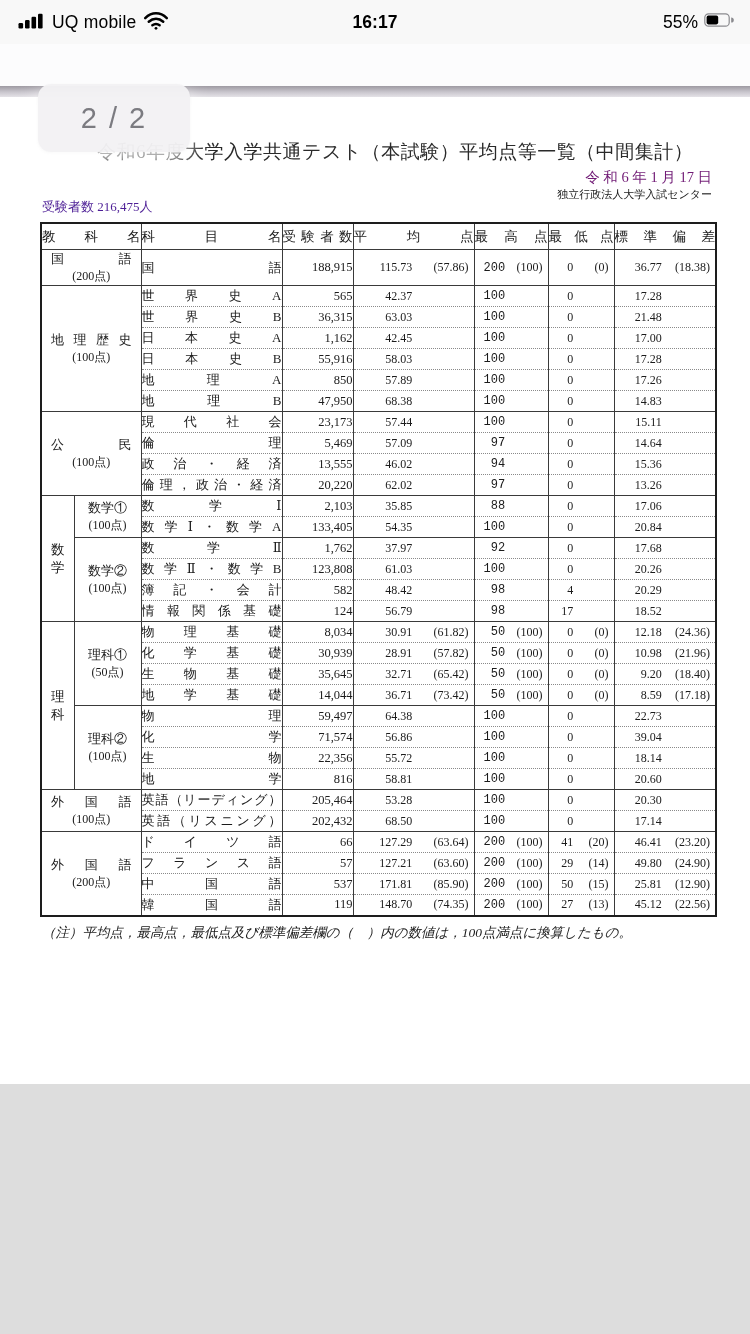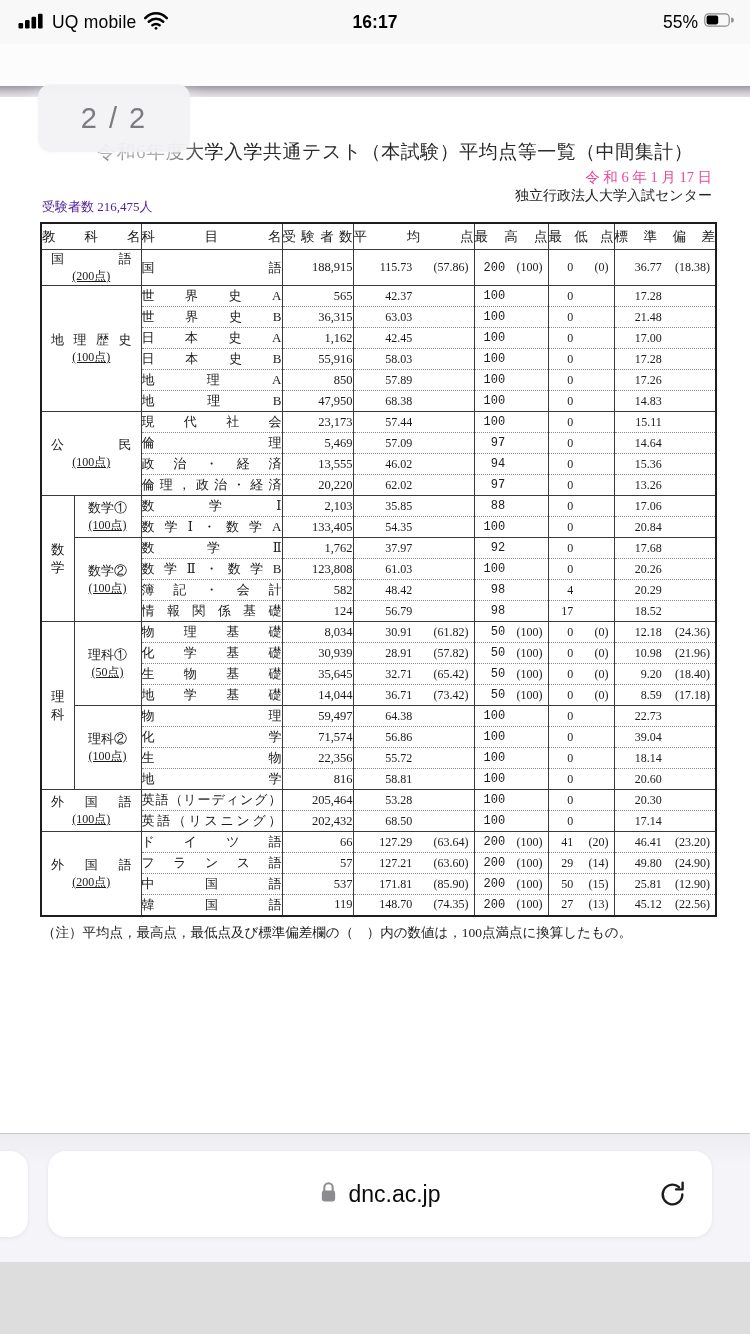--- a/index.html
+++ b/index.html
@@ -1,16 +1,16 @@
 <!DOCTYPE html>
 <html><head>
 <meta charset="utf-8">
 <style>
   html,body{margin:0;padding:0;background:#ddd;}
-  .screen{position:relative;width:750px;height:1262px;background:#fff;overflow:hidden;
+  .screen{position:relative;width:750px;height:1084px;background:#fff;overflow:hidden;
           font-family:"Liberation Sans","DejaVu Sans",sans-serif;-webkit-font-smoothing:antialiased;}
   
   .status-bar{position:absolute;top:0;left:0;width:750px;height:44px;background:#f8f8f8;z-index:40;}
   .sb-left{position:absolute;left:18px;top:0;height:44px;display:flex;align-items:center;gap:7px;}
   .sb-carrier{font-size:17.5px;color:#000;letter-spacing:.2px;}
   .sb-time{position:absolute;left:0;right:0;top:0;height:44px;display:flex;align-items:center;justify-content:center;
            font-size:17.5px;font-weight:700;color:#000;}
   .sb-right{position:absolute;right:16px;top:0;height:44px;display:flex;align-items:center;gap:6px;}
   .sb-batt-pct{font-size:17.5px;color:#000;}
   
@@ -19,22 +19,22 @@
   .page-sep{position:absolute;top:42px;left:0;width:750px;height:11px;
             background:linear-gradient(#9e9aa2,#c9c6cd 55%,#e4e2e7);}
   .page-badge{position:absolute;top:40px;left:38px;width:152px;height:68px;border-radius:13px;
               background:rgba(243,242,244,.97);box-shadow:0 8px 22px rgba(255,255,255,.9), 0 1px 3px rgba(0,0,0,.06);
               display:flex;align-items:center;justify-content:center;z-index:10;
               font-size:29px;font-weight:400;color:#7b7b80;letter-spacing:2px;}
   .doc{position:absolute;top:0;left:0;width:750px;color:#1b1b1b;
        font-family:"Liberation Serif","DejaVu Serif",serif;}
   .doc-title{position:absolute;top:95px;left:97px;width:640px;font-size:19px;color:#2a2a2a;
              letter-spacing:.5px;white-space:nowrap;z-index:2;}
-  .doc-date{position:absolute;top:124px;right:38px;font-size:14.5px;color:#ec4899;}
-  .doc-org{position:absolute;top:143px;right:38px;font-size:14px;color:#222;}
+  .doc-date{position:absolute;top:124px;right:38px;font-size:14.5px;color:#701a75;}
+  .doc-org{position:absolute;top:143px;right:38px;font-size:11px;color:#222;}
   .doc-examinees{position:absolute;top:154px;left:42px;font-size:13px;color:#4c1d95;}
   
   .table-wrap{position:absolute;top:178px;left:40px;z-index:2;}
   table.score{border-collapse:collapse;table-layout:fixed;width:675px;
               font-family:"Liberation Serif","DejaVu Serif",serif;color:#1b1b1b;
               border:2px solid #1d1d1d;}
   table.score th,table.score td{border-left:1px solid #3a3a3a;border-top:1px dotted #8a8a8a;
               padding:0;vertical-align:middle;overflow:hidden;}
   table.score thead th{border-top:none;border-bottom:1px solid #3a3a3a;height:25px;
               font-weight:normal;font-size:13.5px;}
@@ -42,32 +42,32 @@
   table.score tr.tall{height:31px;}
   tr.sec td{border-top:1px solid #3a3a3a;}
   tr.grp td{border-top:1px solid #3a3a3a;}
   .j{text-align:justify;text-align-last:justify;}
   th.j{padding:0 6px;}
   td.subj{font-size:13px;padding:0 6px;white-space:nowrap;}
   td.num{font-size:12.5px;text-align:right;padding-right:8px;font-variant-numeric:tabular-nums;}
   td.kyoka{font-size:13px;text-align:center;}
   td.kyoka .kl{padding:0 9px;}
   td.kyoka .gl{text-align:center;}
-  td.kyoka .pts{text-align:center;font-size:12px;text-decoration:underline;}
+  td.kyoka .pts{text-align:center;font-size:12px;}
   td.strip{font-size:13.5px;}
   td.strip .col{display:flex;flex-direction:column;justify-content:space-around;align-items:center;height:100%;}
   td.pair{font-size:12px;font-variant-numeric:tabular-nums;}
   td.pair .wrap{display:flex;align-items:center;}
   td.pair .v{text-align:right;white-space:nowrap;}
   td.pair .p{flex:1;text-align:right;padding-right:5px;white-space:nowrap;}
   td.c-avg .v{width:49%;}
   td.c-max .v{width:42%;font-family:Liberation Mono, monospace;}
   td.c-min .v{width:38%;}
   td.c-sd  .v{width:47%;}
-  .doc-note{margin-top:7px;font-size:13.5px;color:#1b1b1b;padding-left:2px;}
+  .doc-note{margin-top:7px;font-size:13.5px;color:#1b1b1b;padding-left:2px;font-style:italic;}
   
   .chrome{position:absolute;top:1133px;left:0;width:750px;height:201px;
           background:linear-gradient(#ededf1,#f5f4f8 30px);border-top:1px solid #c9c9ce;z-index:30;}
   .url-bar{position:absolute;top:17px;left:48px;width:664px;height:86px;background:#fff;border-radius:18px;
            box-shadow:0 1px 4px rgba(0,0,0,.07);display:flex;align-items:center;justify-content:center;gap:10px;}
   .url-text{font-size:23px;color:#0a0a0a;}
   .url-reload{position:absolute;right:20px;top:23px;width:40px;height:40px;display:flex;align-items:center;justify-content:center;}
   .tab-peek{position:absolute;top:17px;left:-16px;width:44px;height:86px;background:#fff;border-radius:18px;
             box-shadow:0 1px 4px rgba(0,0,0,.07);}
   .toolbar{position:absolute;top:128px;left:0;width:750px;height:64px;display:flex;

